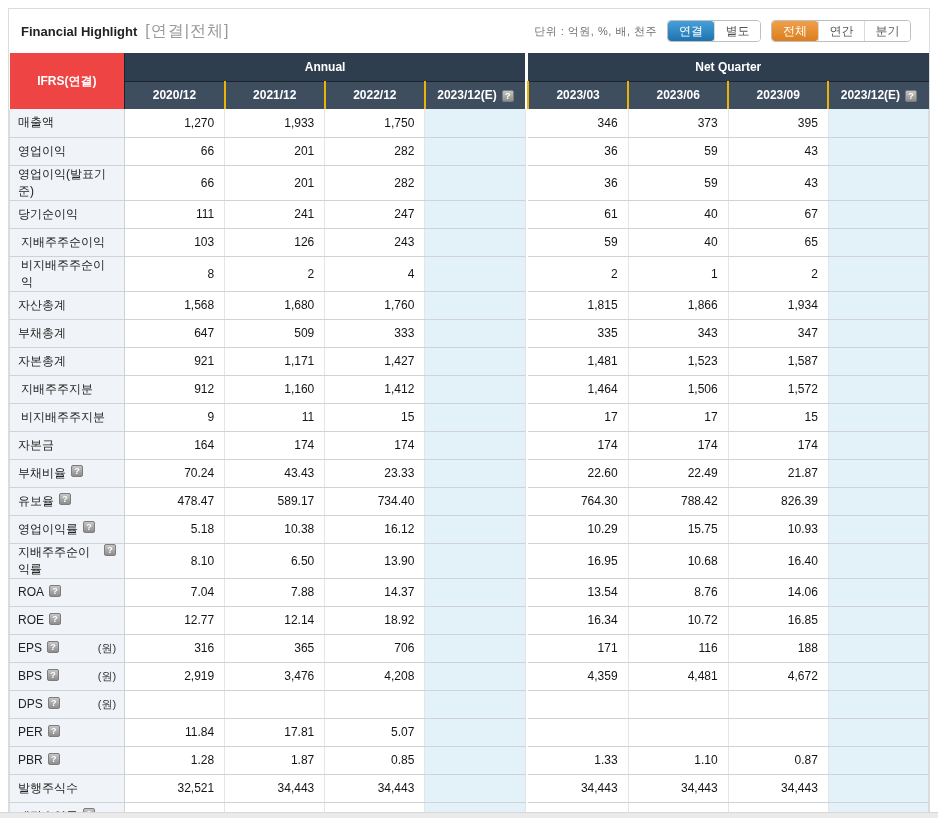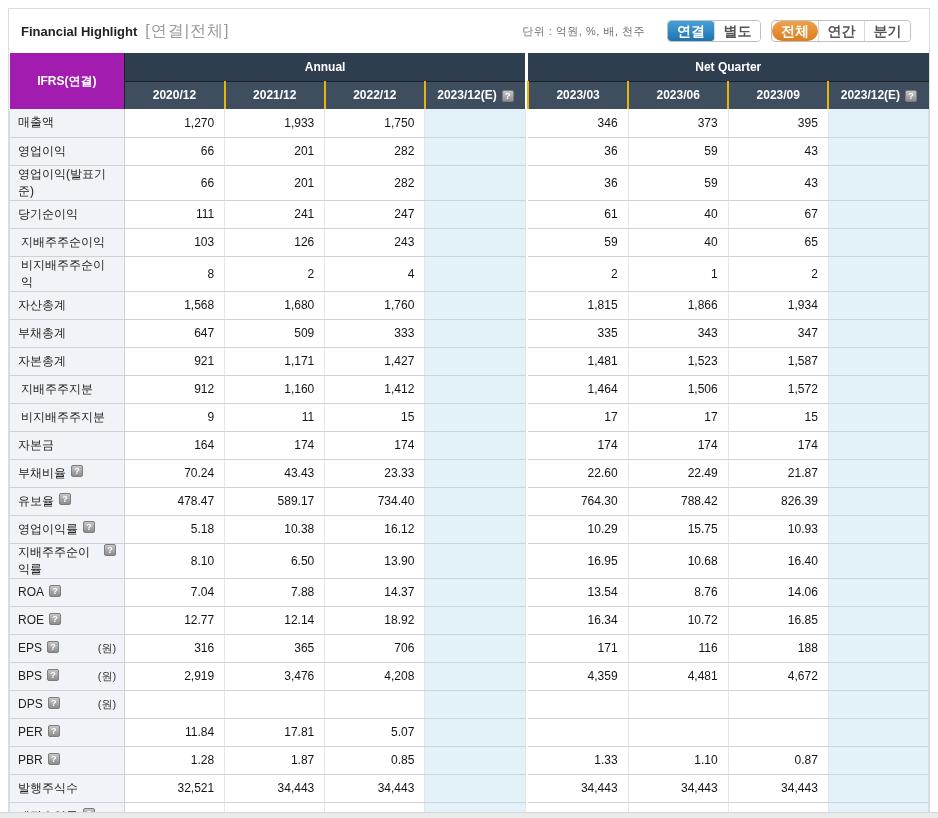--- a/index.html
+++ b/index.html
@@ -11,38 +11,38 @@
   .bottom-strip { position: absolute; left: 0; bottom: 0; width: 938px; height: 6px;
     background: #eaeaea; border-top: 1px solid #d7d7d7; }
 
   
   .title-bar { height: 44px; display: flex; align-items: center;
     justify-content: space-between; padding: 0 18px 0 12px; background: #fff; }
   .title-left { display: flex; align-items: baseline; }
   .page-title { font-size: 13px; font-weight: bold; color: #222; }
   .title-scope { font-size: 16px; color: #999; margin-left: 8px; letter-spacing: 1px; }
   .title-right { display: flex; align-items: center; }
-  .units-label { font-size: 11px; color: #6b6f76; margin-right: 12px; letter-spacing: 0.5px; }
+  .units-label { font-size: 11px; color: #6b6f76; letter-spacing: 0.5px; }
   .btn-group { display: inline-flex; border: 1px solid #bfbfbf; border-radius: 4px;
     overflow: hidden; background: #fff; margin-left: 10px; }
   .btn { min-width: 46px; height: 20px; line-height: 20px; text-align: center;
-    font-size: 14px; font-weight: bold; color: #555; padding: 0 7px;
+    font-size: 12px; font-weight: normal; color: #555; padding: 0 7px;
     border-left: 1px solid #d9d9d9; cursor: pointer; background: #fff; }
   .btn:first-child { border-left: none; }
   .btn.active-blue { background: linear-gradient(#47a0da, #1e73ae); color: #fff;
     border-radius: 3px; border-left-color: #1e73ae; }
   .btn.active-orange { background: linear-gradient(#f0a04b, #db7e1e); color: #fff;
-    border-radius: 10px; border-left-color: #db7e1e; }
+    border-radius: 3px; border-left-color: #db7e1e; }
 
   
   table { border-collapse: collapse; width: 920px; table-layout: fixed; }
   col.c-label { width: 115px; } col.c-data { width: 100px; } col.c-gap { width: 3px; }
   thead th { color: #fff; font-size: 12px; font-weight: bold; height: 28px;
     text-align: center; }
-  th.corner { background: #a21caf; border-right: 1px solid #19242e; font-size: 12px; }
+  th.corner { background: #ef4444; border-right: 1px solid #19242e; font-size: 12px; }
   th.group { background: linear-gradient(#33445600, #00000000), #2e3e4f;
     border-bottom: 1px solid #19242e; }
   tr.cols th { background: #3e4e5f; border-left: 2px solid #eab308; }
   tr.cols th:first-child { border-left: none; margin-left: 23px; }
   th.spacer, td.spacer { background: #fff; border: none; padding: 0; }
   .hdr-help { margin-left: 3px; }
 
   tbody td { height: 28px; border-bottom: 1px solid #cfd3d8; font-size: 12px;
     background: #fff; }
   td.label { background: #f0f3f7; padding: 0 8px; color: #222;

